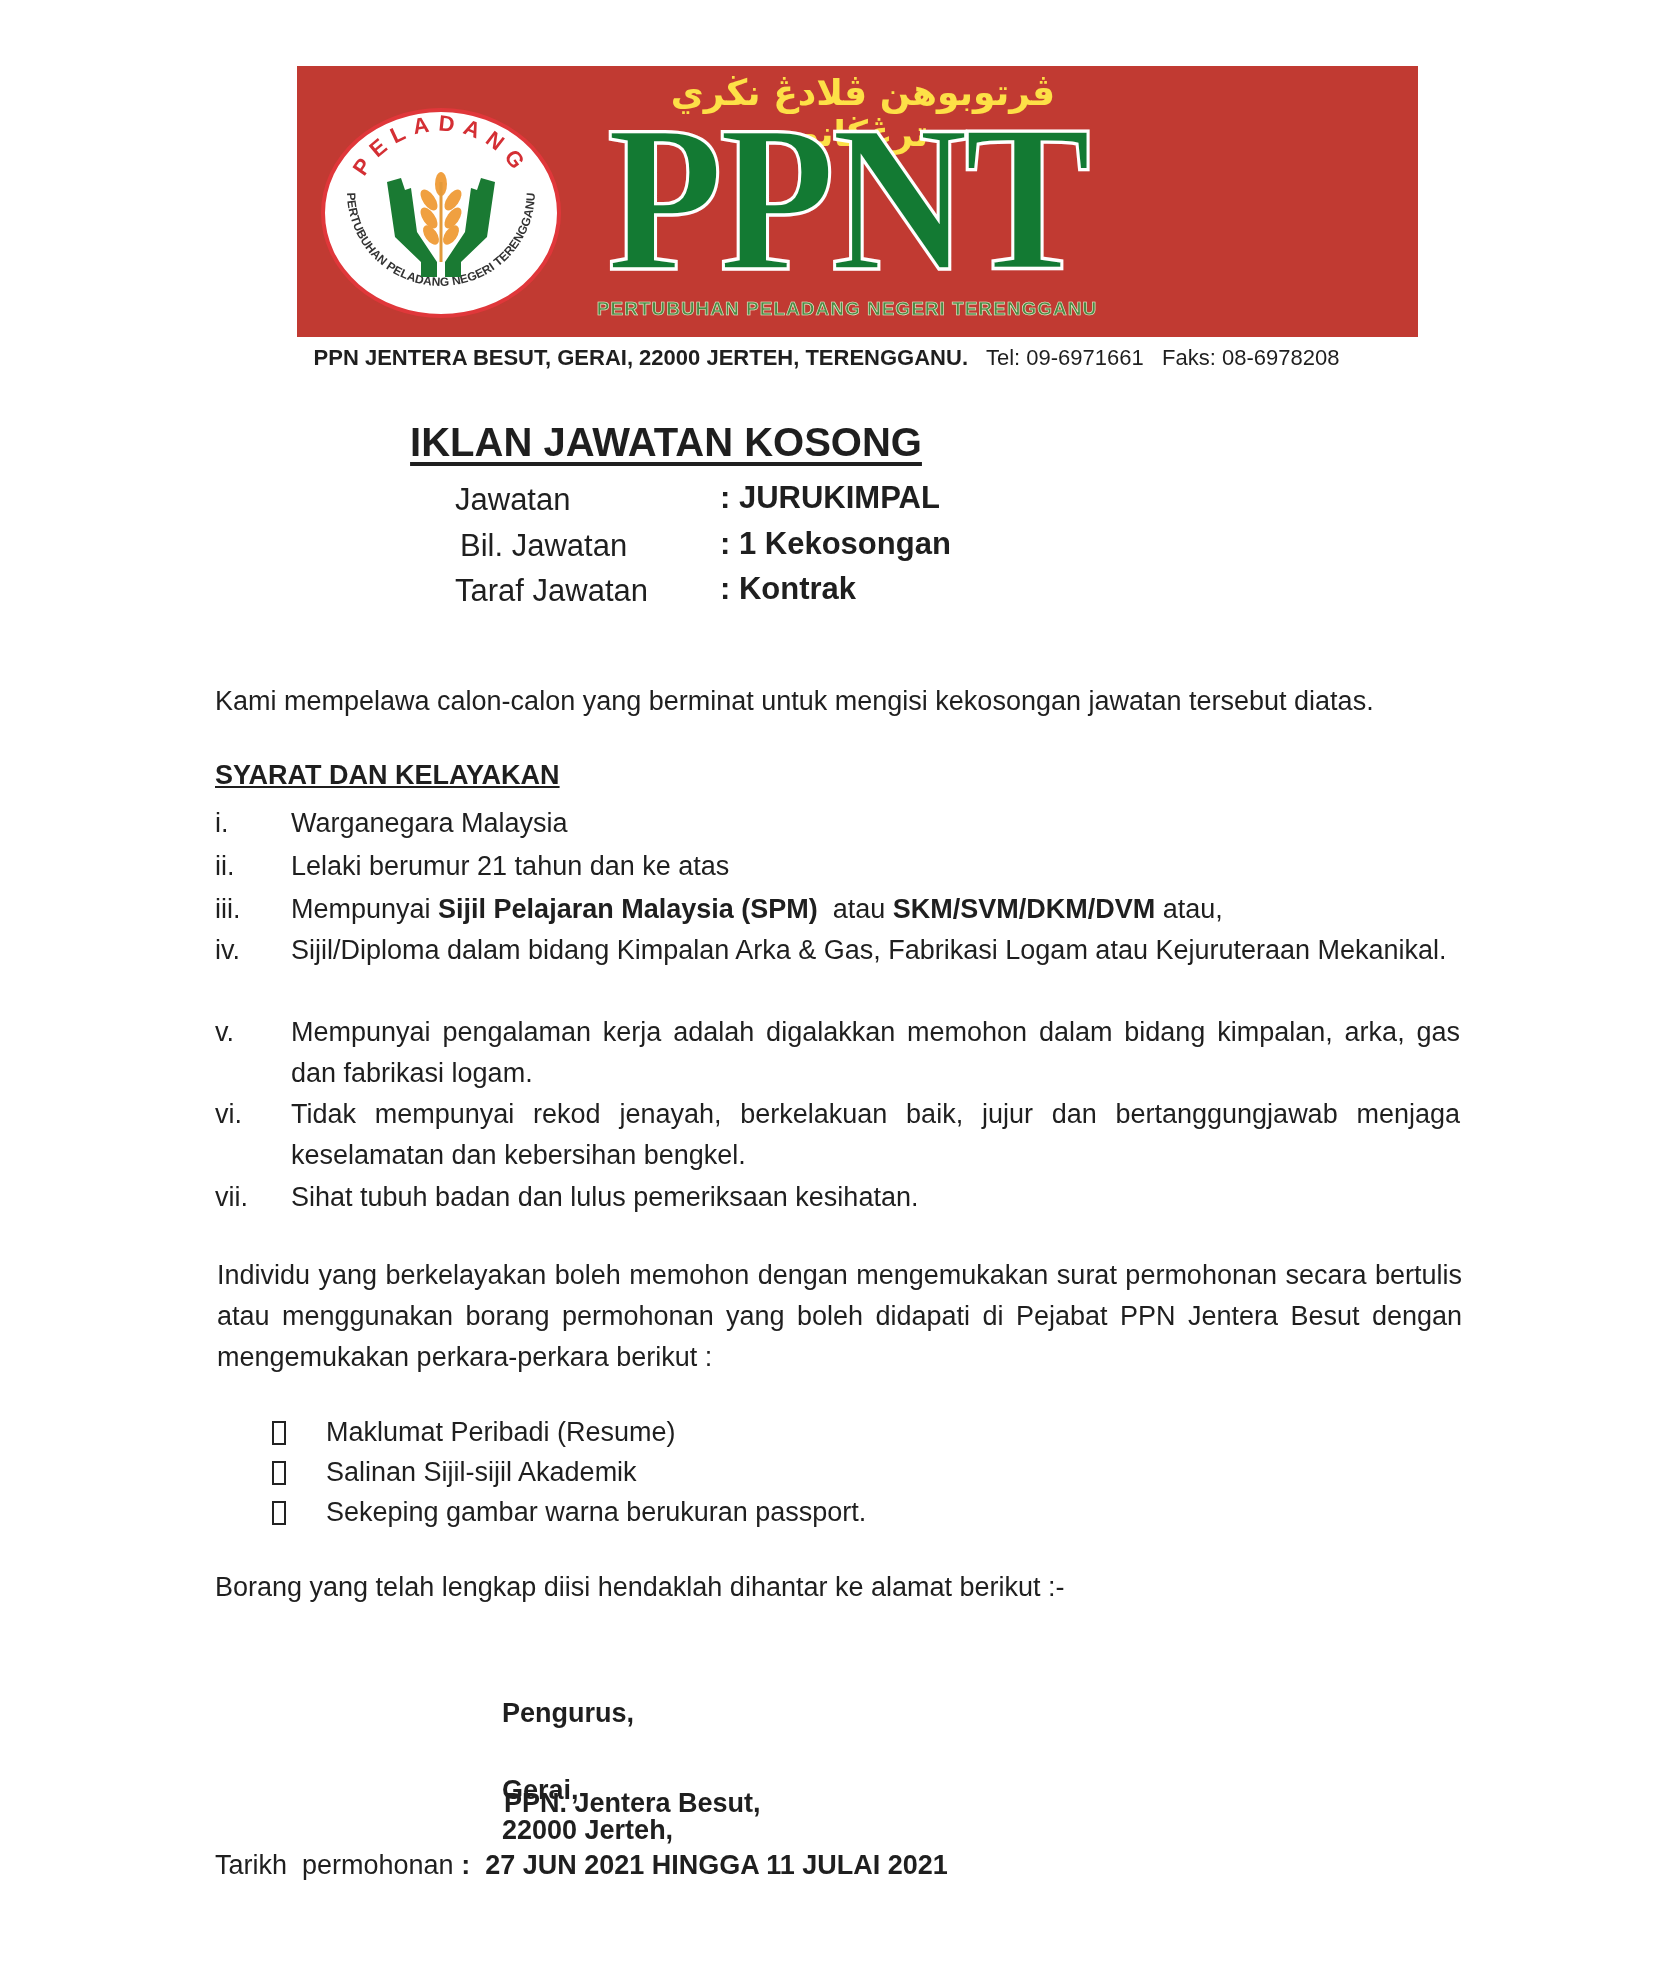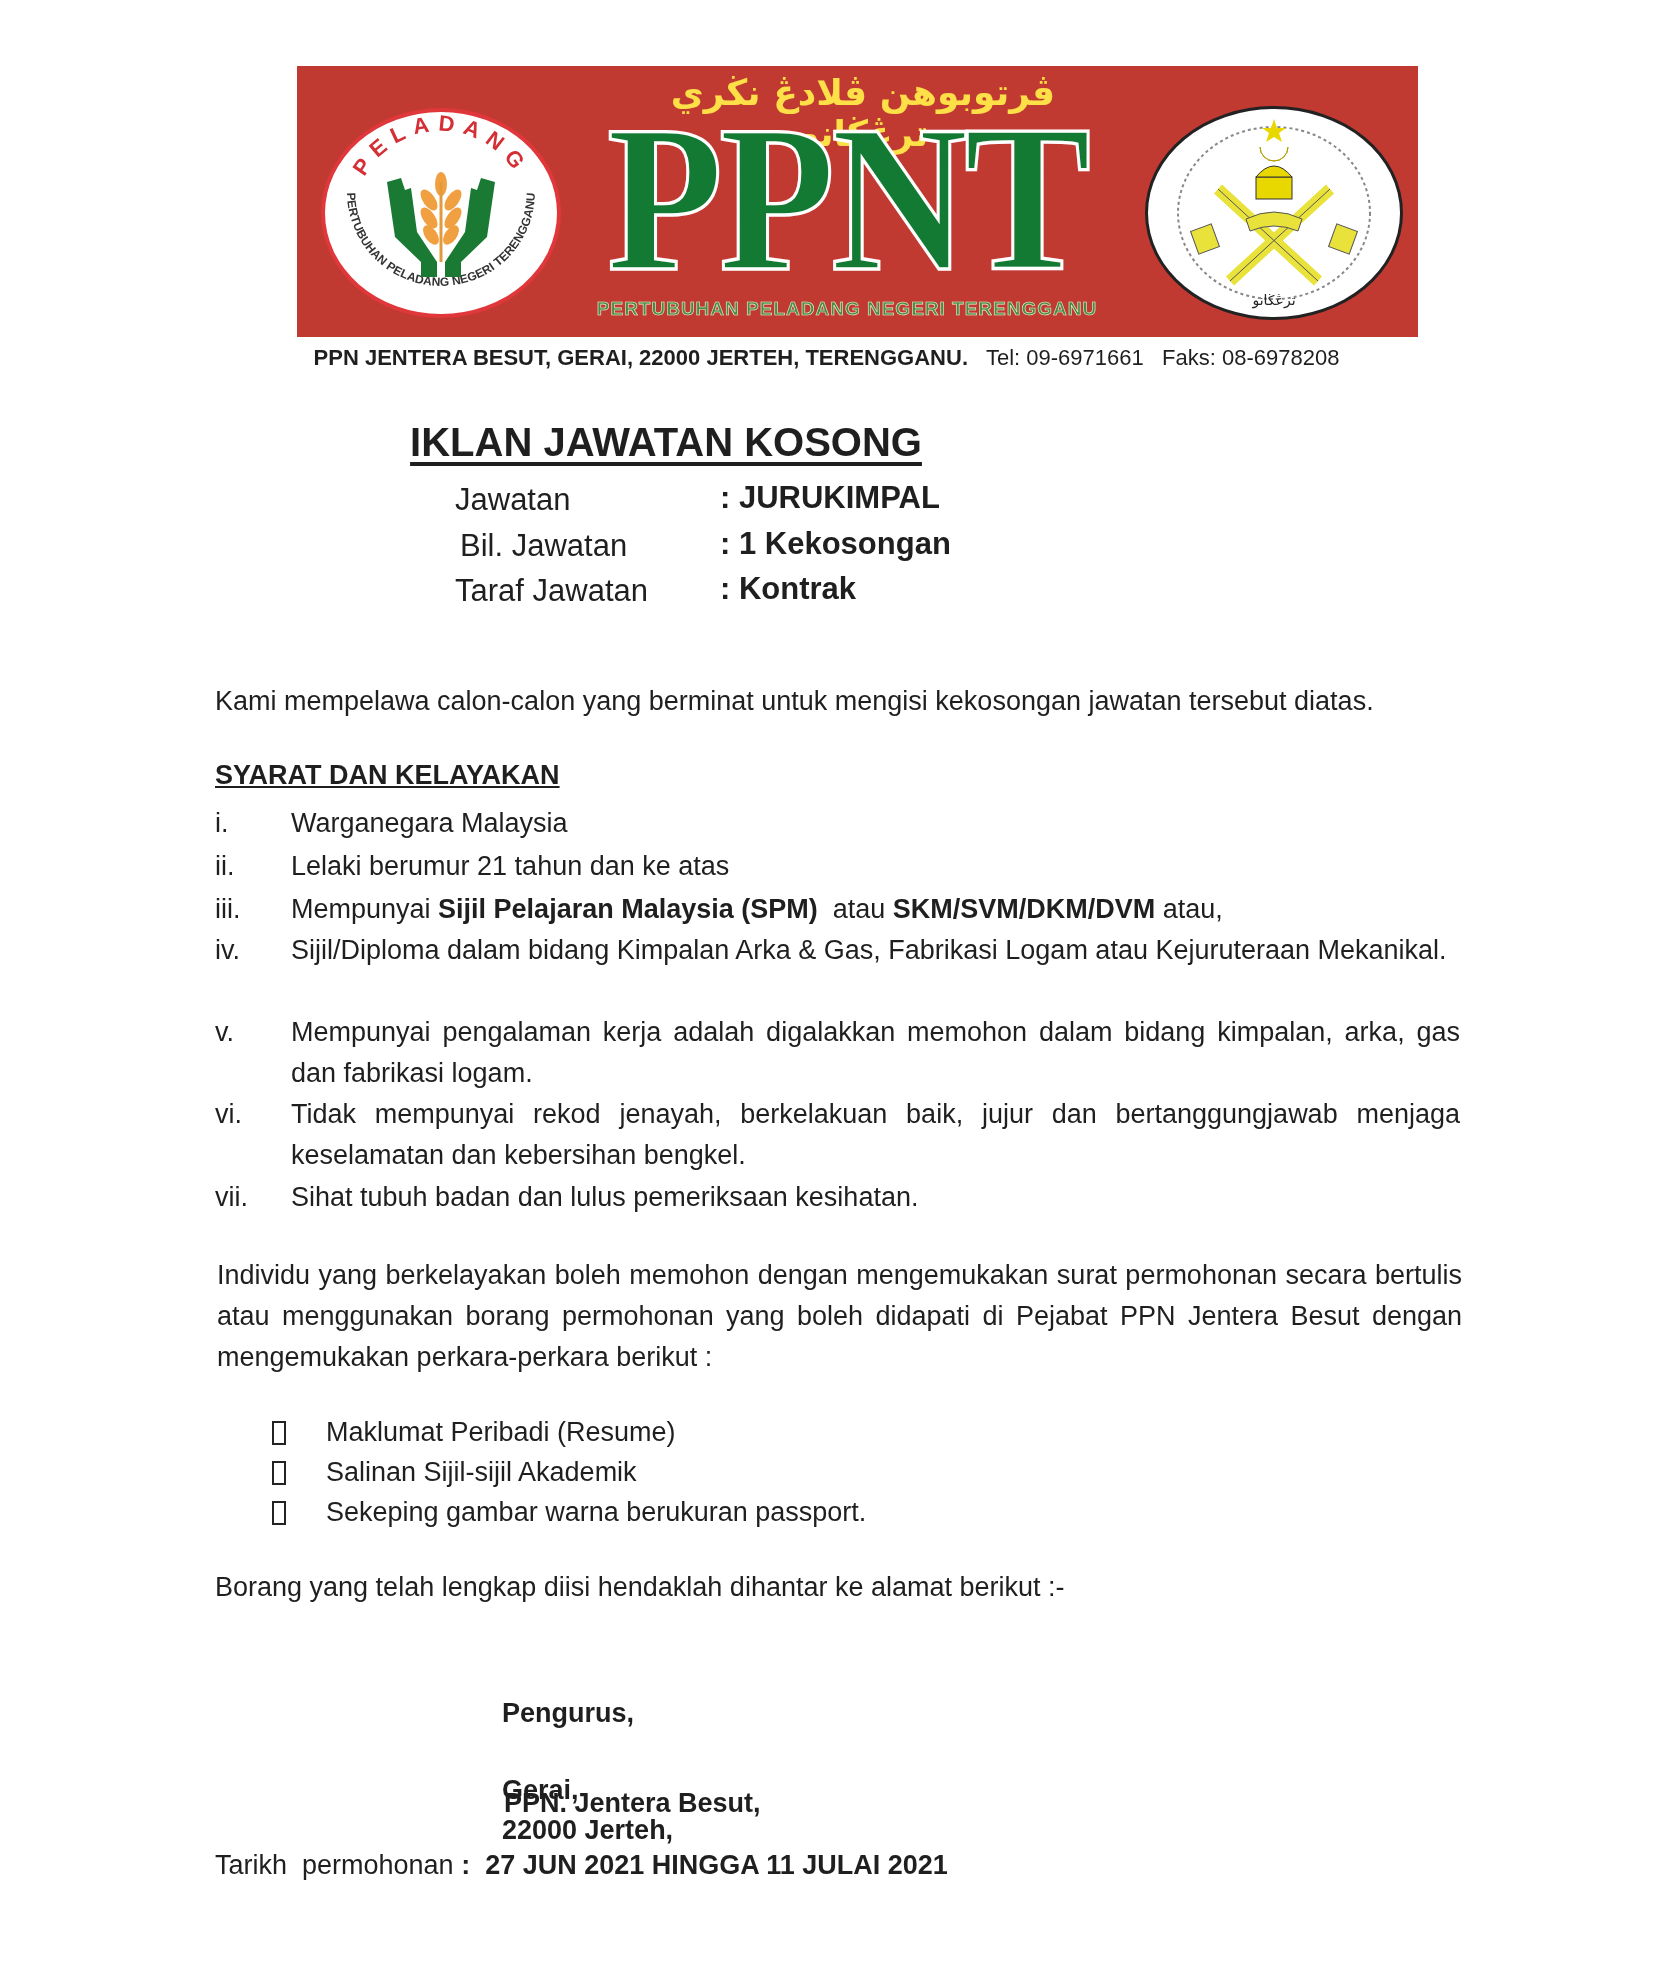--- a/index.html
+++ b/index.html
@@ -70,40 +70,20 @@
         <ellipse cx="126" cy="123" rx="6" ry="11" transform="rotate(35 126 123)"></ellipse>
       </g>
       <line x1="116" y1="70" x2="116" y2="150" stroke="#e39a3a" stroke-width="3"></line>
     </svg>
   </div>
 
   <div id="banner-jawi" class="abs" dir="rtl">ڤرتوبوهن ڤلادڠ نڬري ترڠڬانو</div>
   <div id="banner-ppnt" class="abs">PPNT</div>
   <div id="banner-sub" class="abs">PERTUBUHAN PELADANG NEGERI TERENGGANU</div>
 
-  <div id="logo-right" class="abs">
-    <svg width="252" height="208" viewBox="0 0 252 208">
-      <ellipse cx="126" cy="104" rx="96" ry="86" fill="none" stroke="#888" stroke-width="2" stroke-dasharray="3 3"></ellipse>
-
-      <polygon points="126,10 129,19 138,19 131,24 134,33 126,28 118,33 121,24 114,19 123,19" fill="#e8d800"></polygon>
-      <path d="M112 38 A 14 14 0 0 0 140 38 A 11 11 0 0 1 112 38 Z" fill="#e8d800" stroke="#b0a000" stroke-width="1"></path>
-
-      <rect x="108" y="68" width="36" height="22" fill="#e8d800" stroke="#333"></rect>
-      <path d="M108 68 Q126 46 144 68 Z" fill="#e8d800" stroke="#333"></path>
-
-      <line x1="70" y1="80" x2="170" y2="172" stroke="#e8e23a" stroke-width="12"></line>
-      <line x1="182" y1="80" x2="82" y2="172" stroke="#e8e23a" stroke-width="12"></line>
-      <line x1="70" y1="80" x2="170" y2="172" stroke="#555" stroke-width="1"></line>
-      <line x1="182" y1="80" x2="82" y2="172" stroke="#555" stroke-width="1"></line>
-      <path d="M98 110 Q126 96 154 110 L150 122 Q126 112 102 122 Z" fill="#e8e23a" stroke="#555"></path>
-      <rect x="46" y="118" width="22" height="24" fill="#e8e23a" stroke="#555" transform="rotate(-20 57 130)"></rect>
-      <rect x="184" y="118" width="22" height="24" fill="#e8e23a" stroke="#555" transform="rotate(20 195 130)"></rect>
-      <text x="126" y="196" text-anchor="middle" font-size="14" fill="#222" font-family="DejaVu Sans, sans-serif">ترڠڬانو</text>
-    </svg>
-  </div>
 </div>
 
 <div id="address-line" class="abs">
   <b>PPN JENTERA BESUT, GERAI, 22000 JERTEH, TERENGGANU.</b>&nbsp;&nbsp;
   <span>Tel: 09-6971661</span>&nbsp;&nbsp;
   <span>Faks: 08-6978208</span>
 </div>
 
 <div id="title" class="abs">IKLAN JAWATAN KOSONG</div>
 

